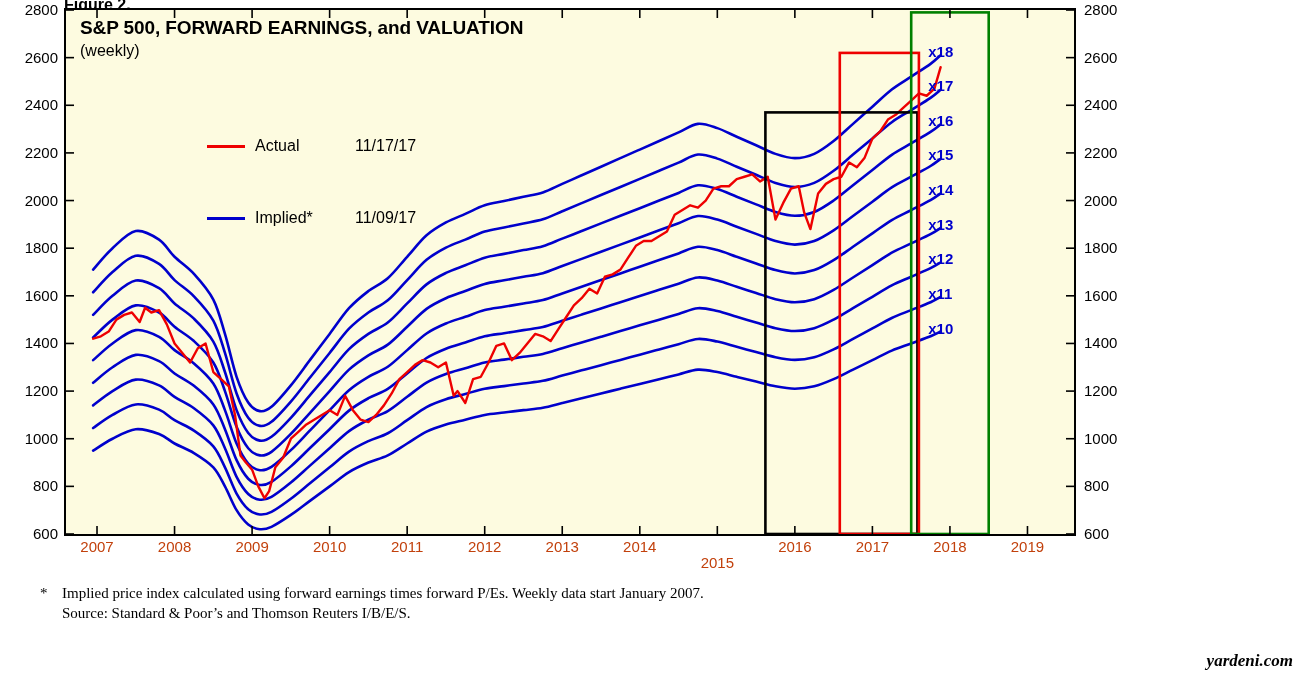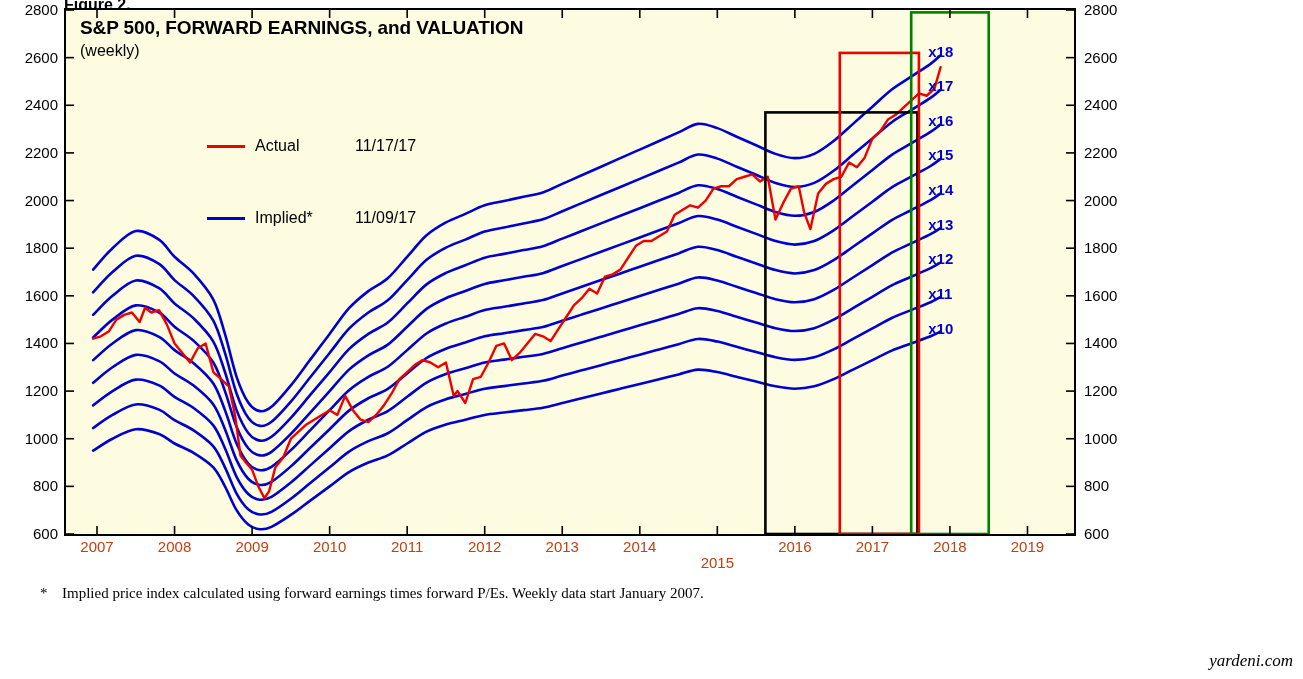--- a/index.html
+++ b/index.html
@@ -120,21 +120,21 @@
     font-weight: bold;
     color: #0000cc;
   }
   
   #watermark {
     position: absolute;
     right: 10px;
     bottom: 8px;
     font-family: "Liberation Serif", serif;
     font-style: italic;
-    font-weight: normal;
+    font-weight: bold;
     font-size: 17px;
     color: #000;
   }
   
   #footnotes {
     position: absolute;
     left: 40px;
     top: 583px;
     font-family: "Liberation Serif", serif;
     font-size: 15px;
@@ -295,15 +295,19 @@
       <div class="pe-label" style="left: 928.228px; top: 320.355px;">x10</div>
     </div>
 
   <div id="watermark">yardeni.com</div>
 
   <div id="footnotes">
     <div class="fn-row">
       <span class="fn-mark">*</span>
       <span>Implied price index calculated using forward earnings times forward P/Es. Weekly data start January 2007.</span>
     </div>
+    <div class="fn-row">
+      <span class="fn-mark"></span>
+      <span>Source: Standard &amp; Poor’s and Thomson Reuters I/B/E/S.</span>
+    </div>
   </div>
 
 </div>
 
 </body></html>

